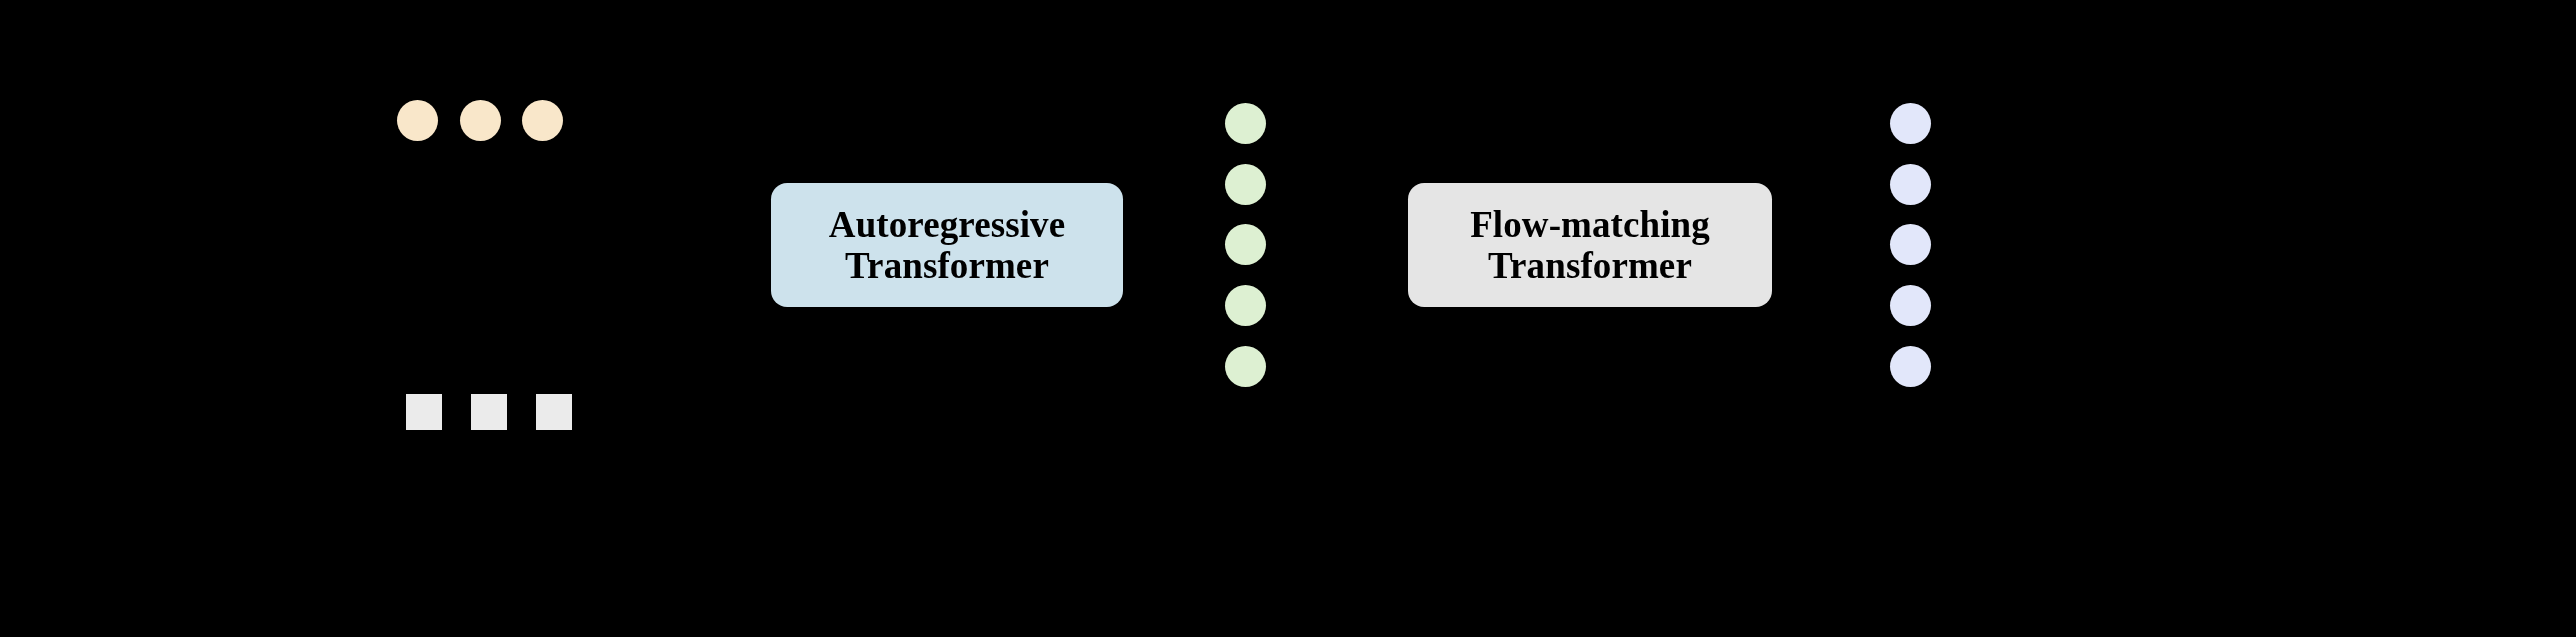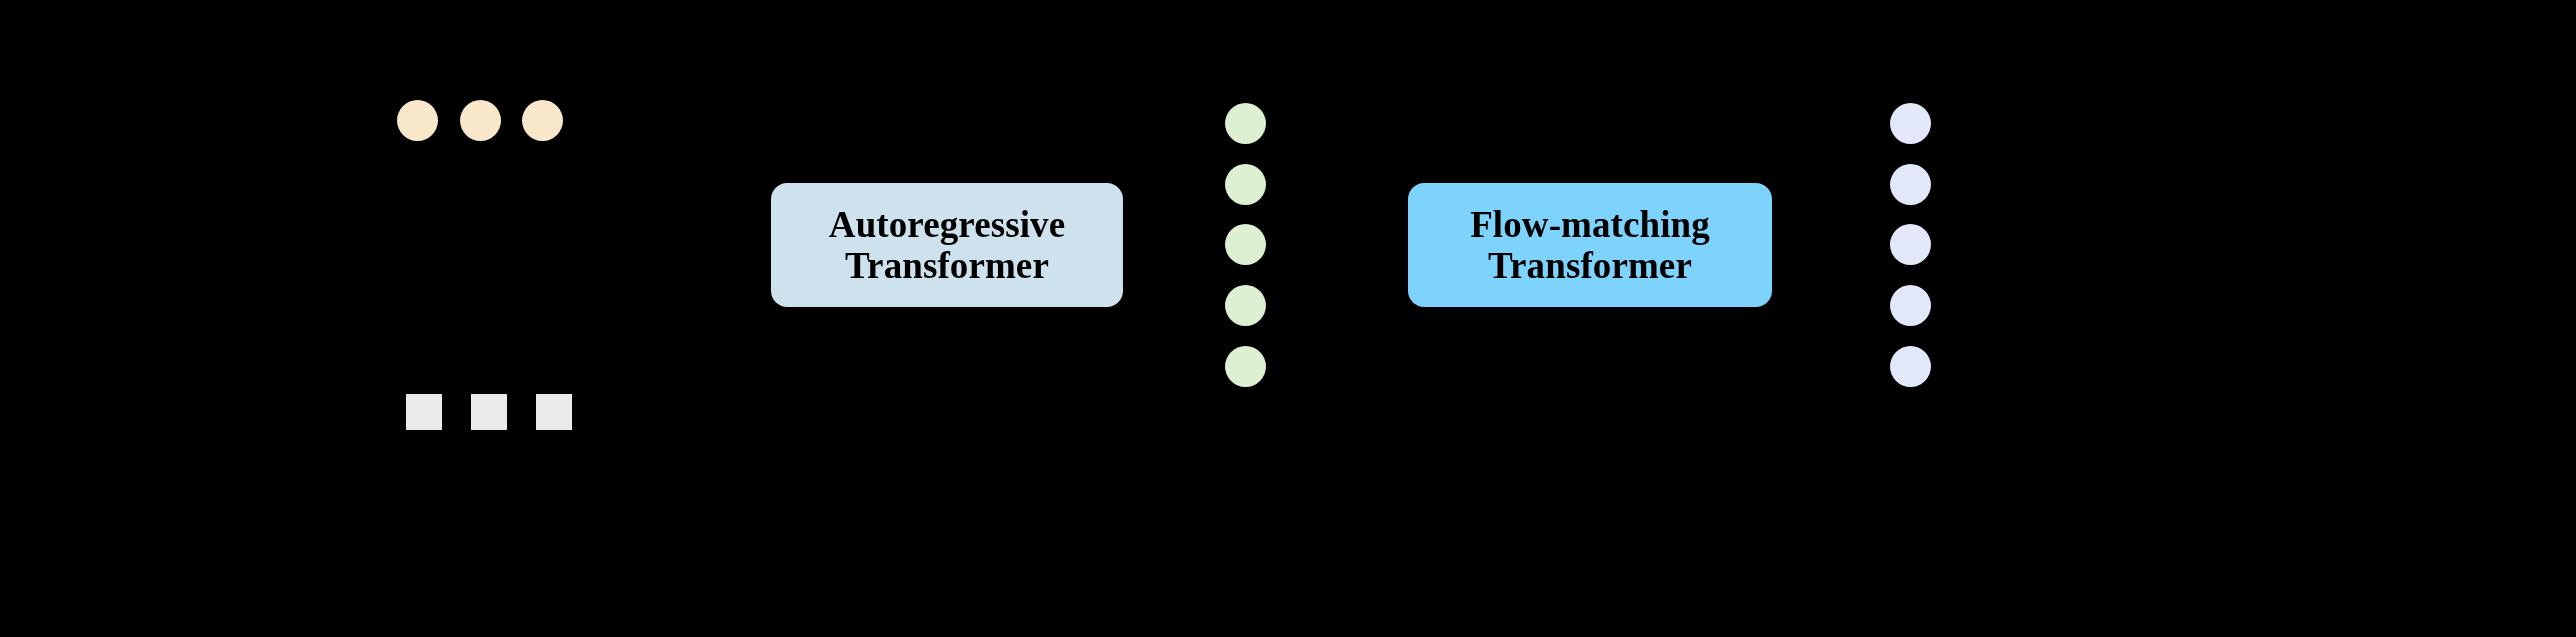--- a/index.html
+++ b/index.html
@@ -85,18 +85,18 @@
       <div class="node token-circle" style="width: 41px; height: 41px; background: rgb(226, 231, 250); left: 1890px; top: 103px;"></div>
       <div class="node token-circle" style="width: 41px; height: 41px; background: rgb(226, 231, 250); left: 1890px; top: 164px;"></div>
       <div class="node token-circle" style="width: 41px; height: 41px; background: rgb(226, 231, 250); left: 1890px; top: 224px;"></div>
       <div class="node token-circle" style="width: 41px; height: 41px; background: rgb(226, 231, 250); left: 1890px; top: 285px;"></div>
       <div class="node token-circle" style="width: 41px; height: 41px; background: rgb(226, 231, 250); left: 1890px; top: 346px;"></div>
     </div>
     <div class="module-box" style="left: 771px; top: 183px; width: 352px; height: 124px; background: rgb(205, 226, 236);">
       <span class="module-label">Autoregressive
 Transformer</span>
     </div>
-    <div class="module-box" style="left: 1408px; top: 183px; width: 364px; height: 124px; background: #7dd3fc;">
+    <div class="module-box" style="left: 1408px; top: 183px; width: 364px; height: 124px; background: #e5e5e5;">
       <span class="module-label">Flow-matching
 Transformer</span>
     </div>
   </div>
 
 
 </body></html>

